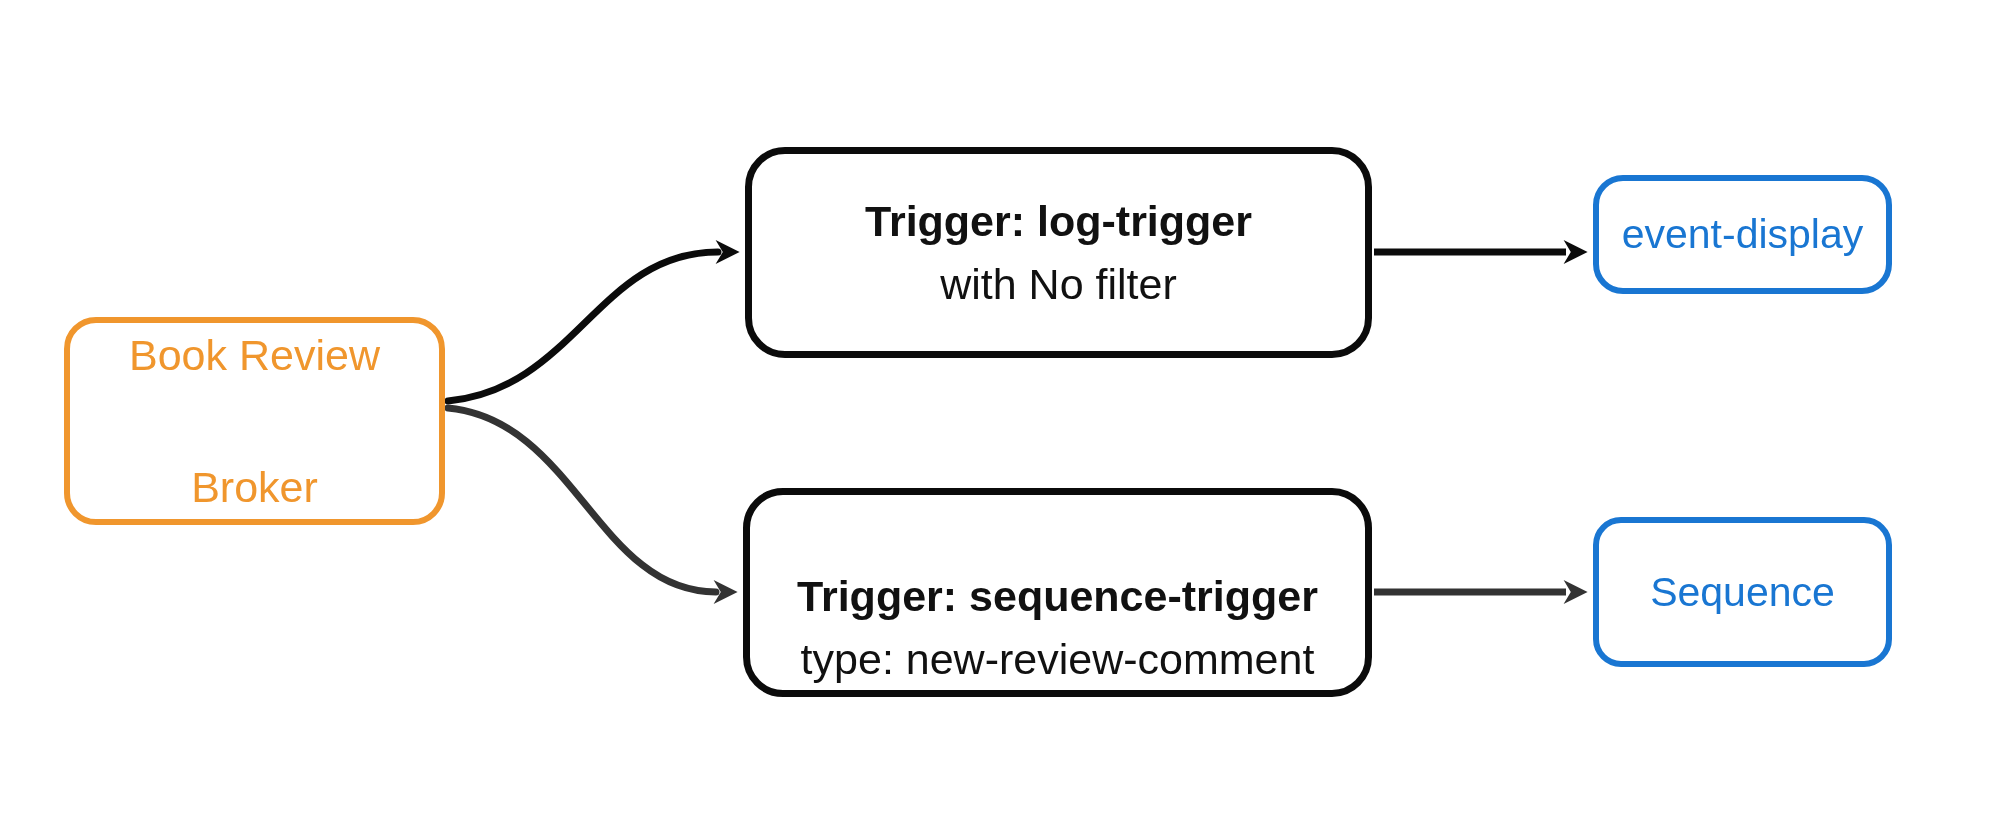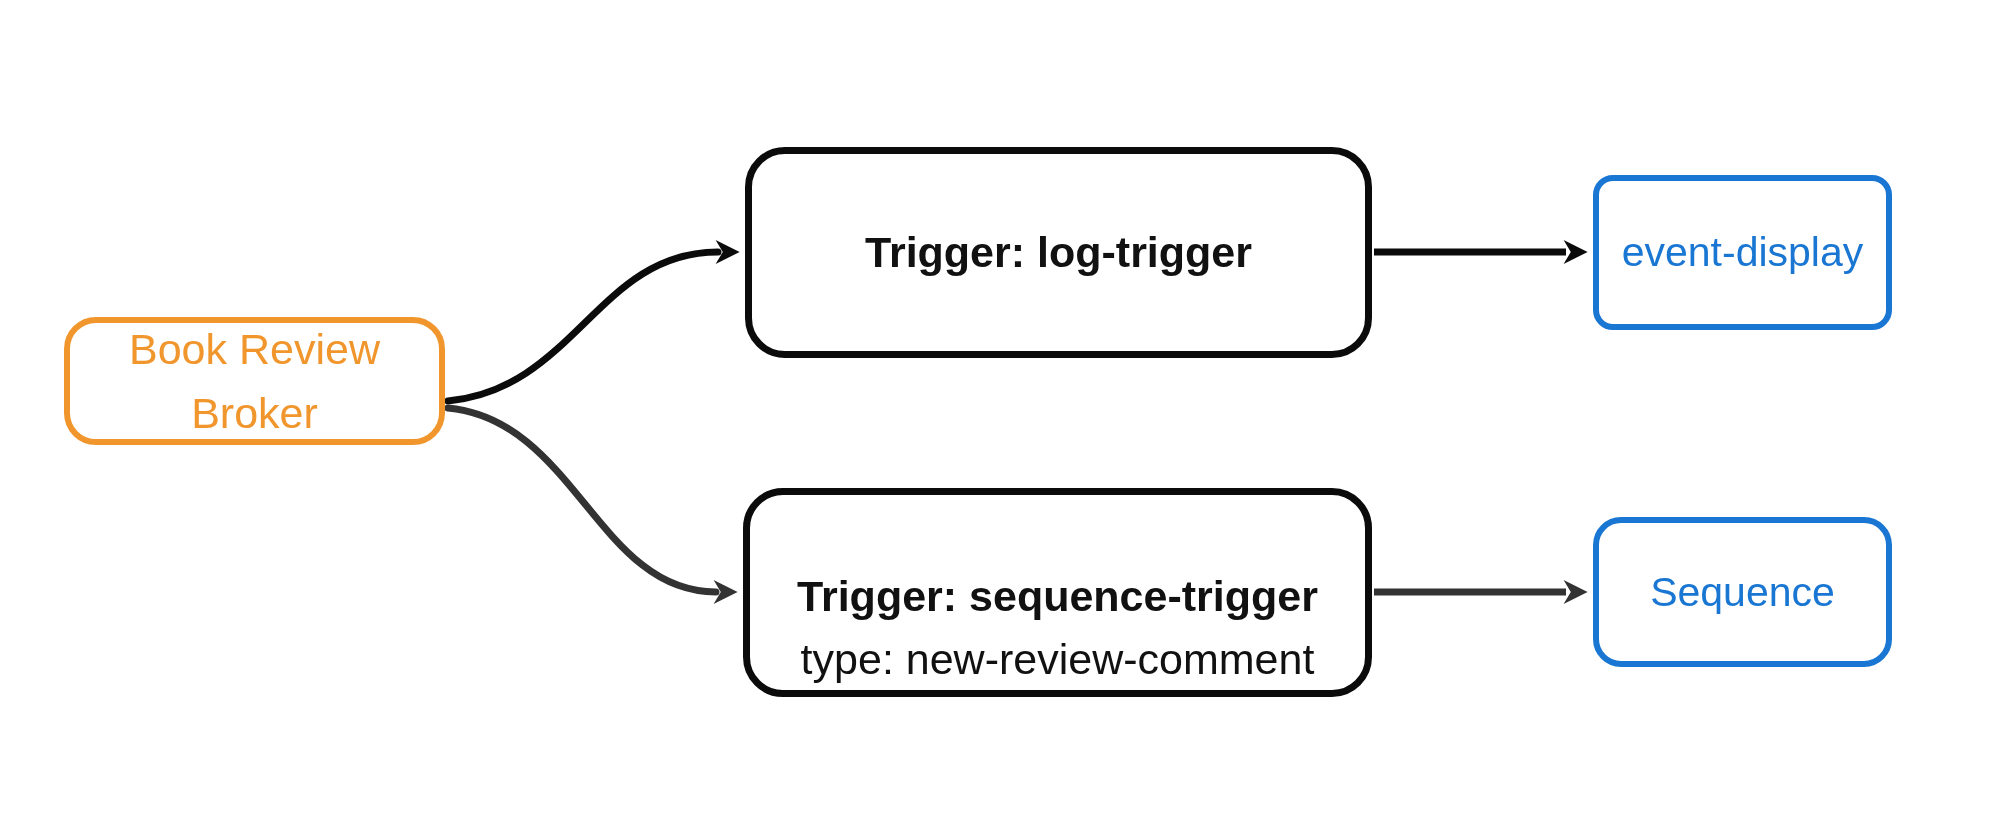--- a/index.html
+++ b/index.html
@@ -21,44 +21,45 @@
     position: absolute;
     background: #ffffff;
     box-sizing: border-box;
     display: flex;
     flex-direction: column;
     align-items: center;
     justify-content: center;
     text-align: center;
   }
   .node-broker {
-    left: 64px; top: 317px; width: 381px; height: 128px;
+    left: 64px; top: 317px; width: 381px; height: 208px;
     border: 6px solid #f0962d;
     border-radius: 32px;
     color: #f0962d;
     font-size: 43px;
     line-height: 1.5;
+    justify-content: space-between;
   }
   .node-trigger {
     border: 7px solid #0b0b0b;
     border-radius: 40px;
     color: #111111;
     font-size: 43px;
     line-height: 1.45;
   }
   .node-trigger-log { left: 745px; top: 147px; width: 627px; height: 211px; }
   .node-trigger-seq { left: 743px; top: 488px; width: 629px; height: 209px; justify-content: flex-end; }
   .trigger-title { font-weight: bold; }
   .node-sink {
     border: 6px solid #1976d2;
     border-radius: 30px;
     color: #1976d2;
     font-size: 41px;
   }
-  .node-sink-event { left: 1593px; top: 175px; width: 299px; height: 155px; border-radius: 20px; }
+  .node-sink-event { left: 1593px; top: 175px; width: 299px; height: 119px; }
   .node-sink-seq   { left: 1593px; top: 517px; width: 299px; height: 150px; border-radius: 28px; }
 </style>
 </head>
 <body>
 
 <div id="canvas">
 
   <svg id="edges" viewBox="0 0 1999 831">
     <defs>
       <marker id="ah-black" viewBox="0 0 10 10" refX="1" refY="5" markerWidth="26" markerHeight="24" orient="auto" markerUnits="userSpaceOnUse">
@@ -74,20 +75,21 @@
     <path d="M 1374 592 L 1566 592" fill="none" stroke-width="7" stroke-linecap="butt" marker-end="url(#ah-gray)" stroke="#333333"></path>
   </svg>
 
   <div class="node node-broker">
     <span>Book Review</span>
     <span>Broker</span>
   </div>
 
   <div class="node node-trigger node-trigger-log">
     <span class="trigger-title">Trigger: log-trigger</span>
+    <span class="trigger-subtitle">with No filter</span>
   </div>
 
   <div class="node node-trigger node-trigger-seq">
     <span class="trigger-title">Trigger: sequence-trigger</span>
     <span class="trigger-subtitle">type: new-review-comment</span>
   </div>
 
   <div class="node node-sink node-sink-event">
     <span>event-display</span>
   </div>

